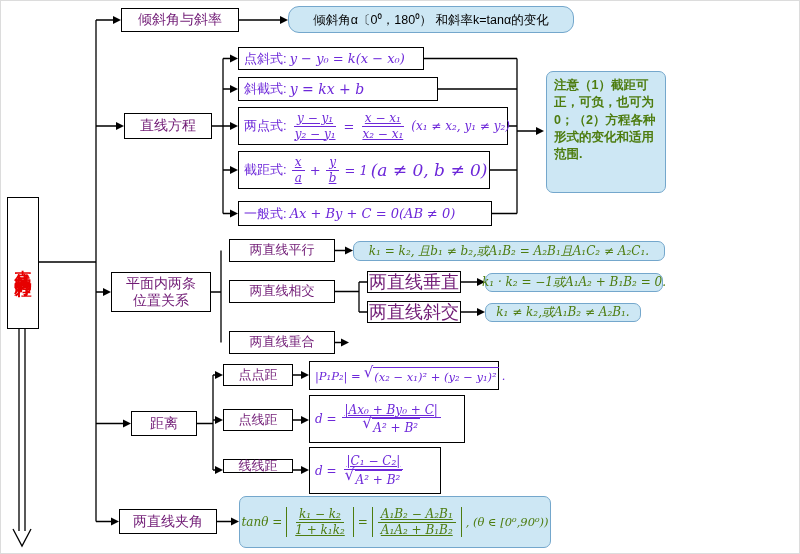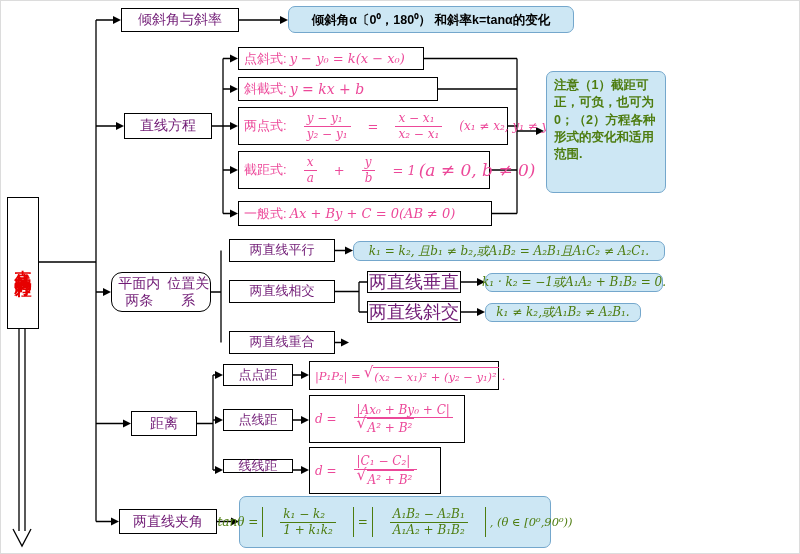--- a/index.html
+++ b/index.html
@@ -5,36 +5,36 @@
   * { margin:0; padding:0; box-sizing:border-box; }
   html,body { background:#ffffff; }
   body { font-family:"Liberation Sans", sans-serif; }
   .canvas { position:relative; width:800px; height:554px; background:#fff; border:1px solid #dcdcdc; overflow:hidden; }
   .connectors { position:absolute; left:0; top:0; z-index:1; }
 
   .node, .fbox, .blue { position:absolute; z-index:2; display:flex; align-items:center; justify-content:center; }
   .node { background:#fff; border:1.5px solid #000; font-size:14px; color:#701a75; text-align:center; line-height:1.25; }
   .node.small { font-size:13px; }
   .node.tiny { font-size:18px; }
-  .node.twoline { flex-direction:row;border-radius:11px; }
-
-  .fbox { background:#fff; border:1.5px solid #000; font-size:13px; color:#ec4899;
+  .node.twoline { flex-direction:column; }
+
+  .fbox { background:#fff; border:1.5px solid #000; font-size:13px; color:#6d28d9;
           justify-content:flex-start; padding:0 5px; white-space:nowrap; gap:3px; }
 
   .blue { background:#cde7f4; border:1px solid #74a7cc; border-radius:7px;
           font-size:12px; color:#4d7c0f; white-space:nowrap; padding:0 5px; }
-  .blue.head { color:#000; font-weight:bold; font-size:12.5px; }
+  .blue.head { color:#000; font-weight:normal; font-size:12.5px;border-radius:11px; }
   .blue.note { white-space:normal; text-align:left; align-items:flex-start; justify-content:flex-start;
                padding:5px 7px; font-size:12.5px; line-height:1.38; font-weight:bold; }
 
   .math { font-family:"DejaVu Serif", serif; font-style:italic; }
   .cn { font-style:normal; font-family:"Liberation Sans", sans-serif; }
 
-  .frac { display:inline-flex; flex-direction:column; vertical-align:middle;
-          margin:0 14px; line-height:1.2; font-size:12px; }
+  .frac { display:inline-flex; flex-direction:column; align-items:center; vertical-align:middle;
+          margin:0 2px; line-height:1.2; font-size:12px;text-decoration:underline; }
   .frac > .num { border-bottom:1px solid currentColor; padding:0 3px; }
   .frac > .den { padding:0 3px; }
 
   .sqrt { display:inline-flex; align-items:flex-start; }
   .sqrt > .rad { font-style:normal; font-size:1.3em; line-height:1; transform:translateY(-2px); }
   .sqrt > .under { border-top:1px solid currentColor; padding:2px 2px 0 1px; }
 
   .abs { display:inline-flex; align-items:center; border-left:1px solid currentColor;
          border-right:1px solid currentColor; padding:0 3px; margin:0 2px; }
 

